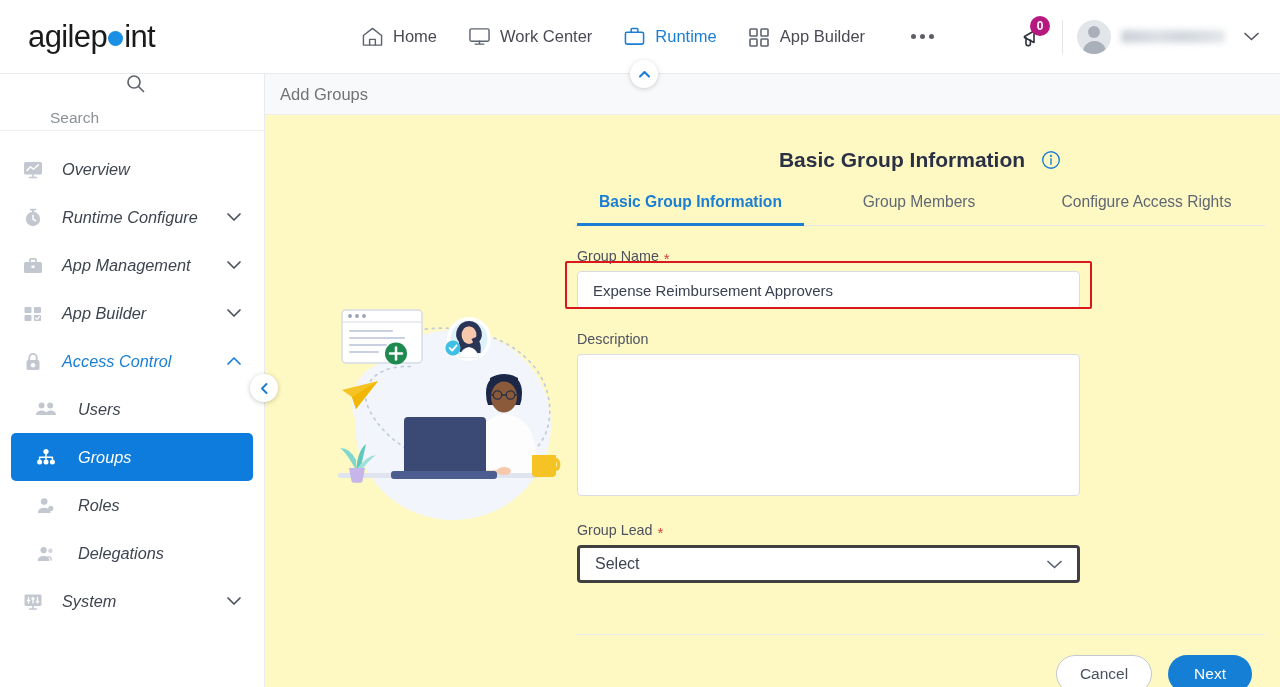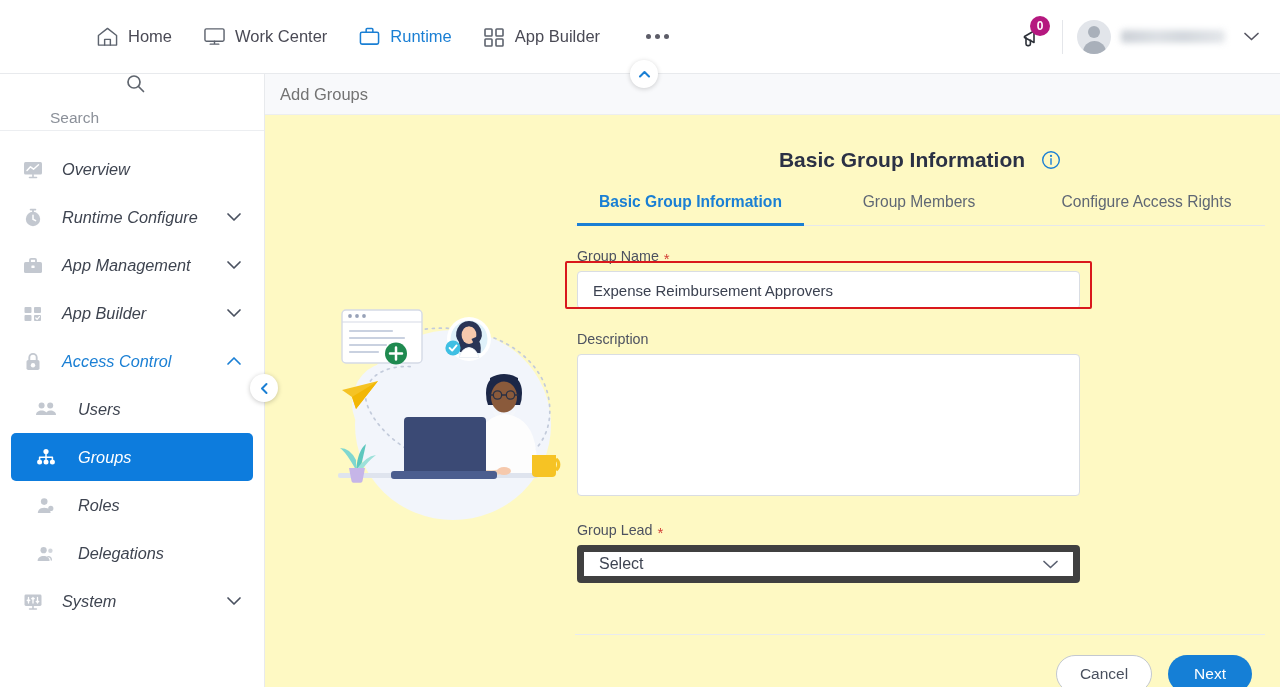--- a/index.html
+++ b/index.html
@@ -128,21 +128,21 @@
     width:503px; height:38px; border:1px solid #d9dde3; border-radius:4px;
     padding:0 15px; font-size:15px; color:#3b4150; outline:none;
     font-family:"Liberation Sans", sans-serif; background:#fff;
   }
   .txtarea {
     width:503px; height:142px; border:1px solid #d9dde3; border-radius:4px;
     padding:10px 15px; font-size:15px; color:#3b4150; outline:none; resize:none;
     font-family:"Liberation Sans", sans-serif; background:#fff;
   }
   .selectbox {
-    width:503px; height:38px; border:7px solid #404040; border-radius:4px;
+    width:503px; height:38px; border:3px solid #404040; border-radius:4px;
     display:flex; align-items:center; padding:0 14px 0 15px; cursor:pointer;
     font-size:16px; color:#3e4452; background:#fff;
   }
   .selectbox .sel-caret { margin-left:auto; color:#5a6070; display:flex; }
 
   .highlight-rect {
     position:absolute; left:-12px; top:-10px; width:527px; height:48px;
     border:2.5px solid #d9181c; border-radius:2px; pointer-events:none;
   }
 
@@ -155,20 +155,25 @@
   }
   .btn-cancel { width:96px; border:1px solid #c3c8d0; background:#fff; color:#49505e; }
   .btn-next { width:84px; border:none; background:#157fd6; color:#fff; }
 </style>
 </head>
 <body>
 
 <div class="app">
 
   <div class="topbar">
+    <div class="logo-wrap">
+      <div class="logo">
+        <span>agilep</span><span class="dot"></span><span>int</span>
+      </div>
+    </div>
 
     <div class="mainnav">
 
       <div class="navitem">
         <span class="navicon">
           <svg width="23" height="21" viewBox="0 0 24 22" fill="none" stroke="#5d636e" stroke-width="1.5" stroke-linejoin="round">
             <path d="M2.5 10 L12 2.5 L21.5 10 V20 H2.5 Z"></path>
             <path d="M9 20 V14 H15 V20" stroke-linecap="round"></path>
           </svg>
         </span>

